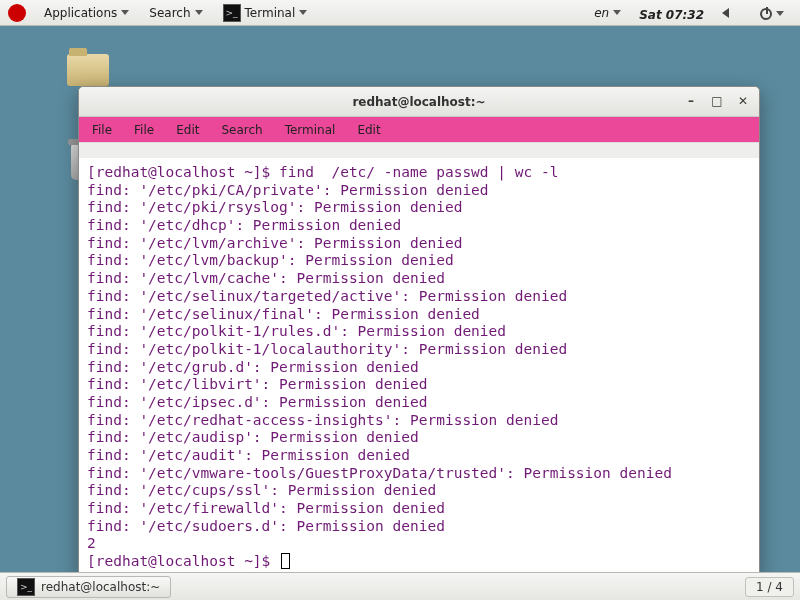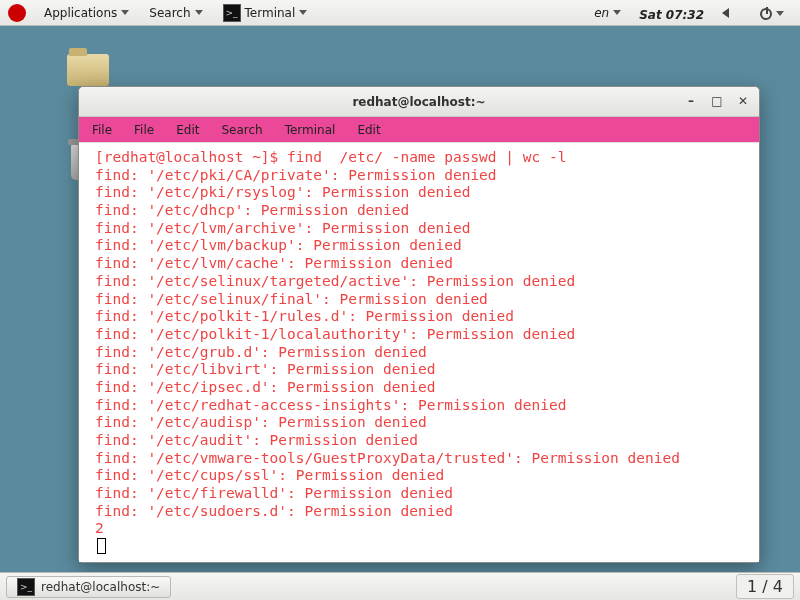--- a/index.html
+++ b/index.html
@@ -116,25 +116,26 @@
   .win-btn {
     width:20px; height:20px; display:flex; align-items:center; justify-content:center;
     cursor:pointer; color:#3a3a36; font-weight:bold;
   }
   .menubar {
     height: 26px; display:flex; align-items:center; gap:2px;
     padding: 0 3px; background:#ec4899; border-bottom:1px solid #ddd;
   }
   .menu-item { padding:3px 10px; cursor:pointer; color:#222; }
   .term-body {
-    background:#fff; color:#ef4444;
+    background:#fff; color:#701a75;
     font-family:"DejaVu Sans Mono","Liberation Mono",monospace;
     font-size:14.5px; line-height:1.22;
-    padding:6px 16px;
+    padding:6px 8px;
     white-space:pre;
+    margin-top:15px;
   }
   .cursor-block {
     display:inline-block; width:9px; height:16px;
     border:1px solid #000; vertical-align:text-bottom;
     margin-left:2px;
   }
   
   .bottom-panel {
     position:absolute; left:0; right:0; bottom:0;
     height:28px; background:linear-gradient(#f5f5f3,#e6e6e3);
@@ -143,21 +144,21 @@
     z-index:10;
   }
   .task-btn {
     display:flex; align-items:center; gap:6px;
     background:linear-gradient(#f9f9f7,#e1e1dd);
     border:1px solid #b8b8b4; border-radius:3px;
     padding:2px 10px; height:22px; cursor:pointer;
     font-size:12px; color:#333;
   }
   .workspace {
-    margin-left:auto; font-size:16px; color:#333;
+    margin-left:auto; font-size:12px; color:#333;
     border:1px solid #c0c0bc; padding:2px 10px;
     border-radius:3px; background:#f0f0ed;
   }
 </style>
 </head>
 <body>
 
 <div class="top-panel">
   <div class="panel-left">
     <span class="redhat-logo"></span>
@@ -232,21 +233,21 @@
 find: '/etc/libvirt': Permission denied
 find: '/etc/ipsec.d': Permission denied
 find: '/etc/redhat-access-insights': Permission denied
 find: '/etc/audisp': Permission denied
 find: '/etc/audit': Permission denied
 find: '/etc/vmware-tools/GuestProxyData/trusted': Permission denied
 find: '/etc/cups/ssl': Permission denied
 find: '/etc/firewalld': Permission denied
 find: '/etc/sudoers.d': Permission denied
 2
-<span class="cursor-block"></span></div>
+<span>[redhat@localhost ~]$ </span><span class="cursor-block"></span></div>
 </div>
 
 <div class="bottom-panel">
   <div class="task-btn">
     <span class="term-icon-sm">&gt;_</span>
     <span>redhat@localhost:~</span>
   </div>
   <div class="workspace">
     <span>1 / 4</span>
   </div>

